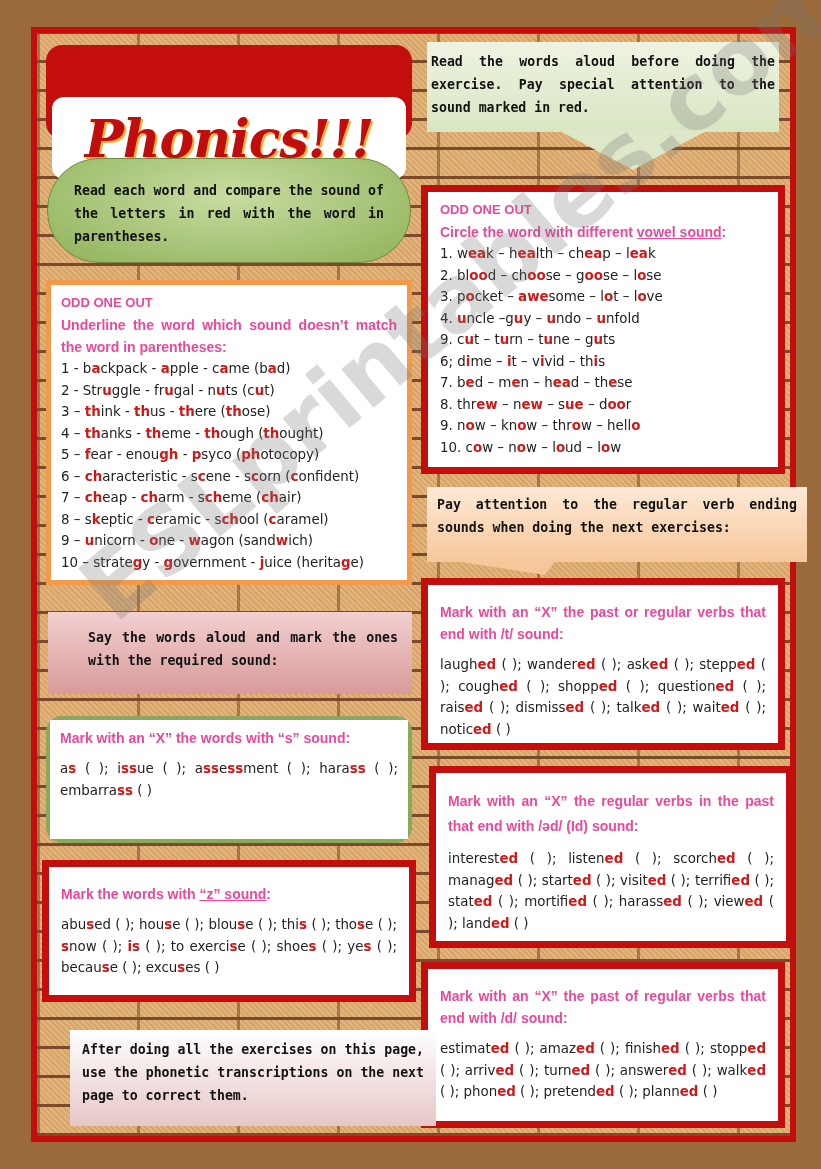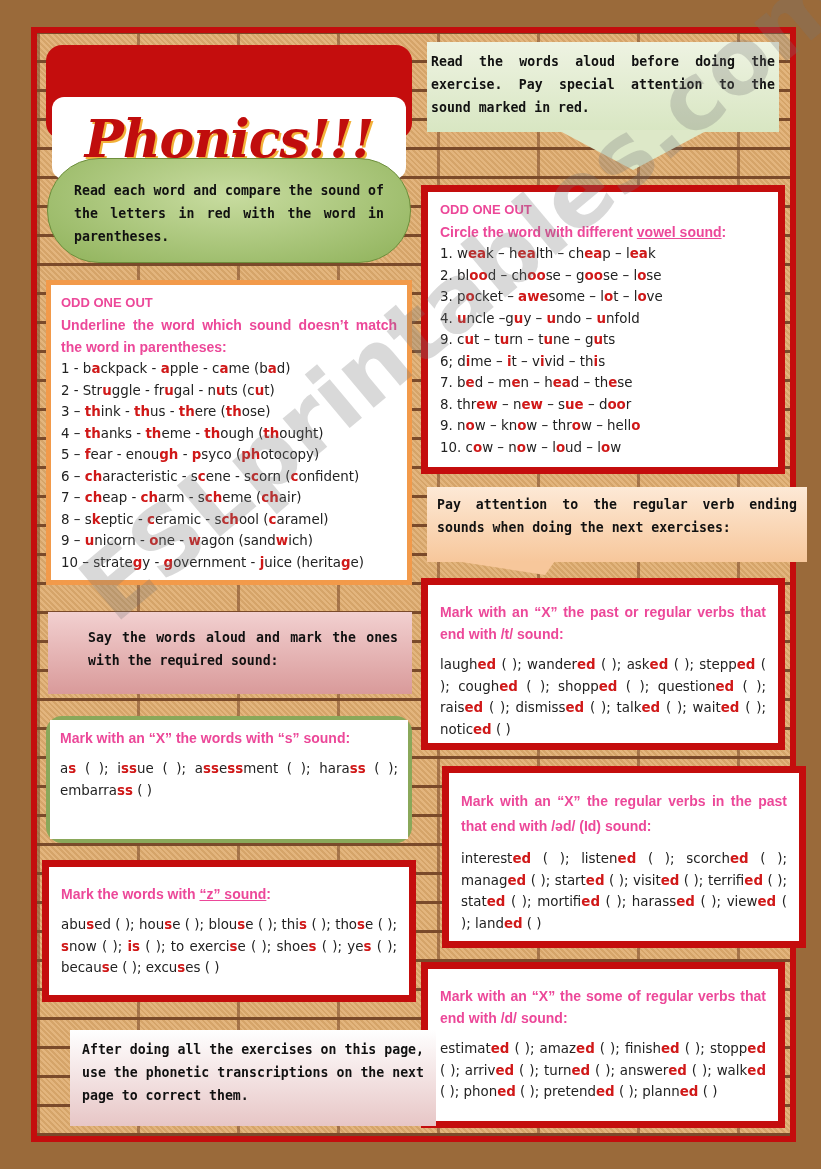--- a/index.html
+++ b/index.html
@@ -53,21 +53,21 @@
   
   #pink-callout { left: 48px; top: 612px; width: 364px; height: 82px; background: linear-gradient(180deg,#f2d0d0,#d99a9a); padding: 14px 14px 8px 40px; }
 
   .red-frame { background: #c40d0d; padding: 7px; }
   .red-frame .in { background: #fff; width: 100%; height: 100%; padding: 16px 12px; }
   .green-frame { background: #8aa85a; padding: 4px; border-radius: 16px; }
   .green-frame .in { background: #fff; width: 100%; height: 100%; padding: 7px 10px; }
 
   #t-sound { left: 421px; top: 578px; width: 364px; height: 172px; }
   #s-sound { left: 46px; top: 716px; width: 366px; height: 127px; }
-  #id-sound { left: 442px; top: 766px; width: 364px; height: 182px; }
+  #id-sound { left: 429px; top: 766px; width: 364px; height: 182px; }
   #z-sound { left: 42px; top: 860px; width: 374px; height: 142px; }
   #d-sound { left: 421px; top: 962px; width: 364px; height: 166px; }
 
   #after-box { left: 46px; top: 1030px; width: 366px; height: 96px; background: linear-gradient(180deg,#fff,#e7c6c6); padding: 8px 12px; margin-left: 24px; }
 
   .gap { height: 9px; }
   .words { text-align: justify; }
 
   .watermark {
     position: absolute; left: 60px; top: 560px; transform: rotate(-40deg); transform-origin: left top;
@@ -175,21 +175,21 @@
     <div class="head">
       <span>Mark the words with </span><span class="u">“z” sound</span><span>:</span>
     </div>
     <div class="gap"></div>
     <div class="plain words"><span>abu</span><span class="h">s</span><span>ed (   ); hou</span><span class="h">s</span><span>e (   ); blou</span><span class="h">s</span><span>e (   ); thi</span><span class="h">s</span><span> (   ); tho</span><span class="h">s</span><span>e (   ); </span><span class="h">s</span><span>now (   ); </span><span class="h">is</span><span> (   ); to exerci</span><span class="h">s</span><span>e (   ); shoe</span><span class="h">s</span><span> ( ); ye</span><span class="h">s</span><span> ( ); becau</span><span class="h">s</span><span>e (   ); excu</span><span class="h">s</span><span>es ( )</span></div>
   </div>
 </div>
 
 <div class="box red-frame" id="d-sound">
   <div class="in">
-    <div class="head">Mark with an “X” the some of regular verbs that end with /d/ sound:</div>
+    <div class="head">Mark with an “X” the past of regular verbs that end with /d/ sound:</div>
     <div class="gap"></div>
     <div class="plain words"><span>estimat</span><span class="h">ed</span><span> (   ); amaz</span><span class="h">ed</span><span> (   ); finish</span><span class="h">ed</span><span> (   ); stopp</span><span class="h">ed</span><span> (   ); arriv</span><span class="h">ed</span><span> (   ); turn</span><span class="h">ed</span><span> (   ); answer</span><span class="h">ed</span><span> (   ); walk</span><span class="h">ed</span><span> (   ); phon</span><span class="h">ed</span><span> (   ); pretend</span><span class="h">ed</span><span> ( ); plann</span><span class="h">ed</span><span> ( )</span></div>
   </div>
 </div>
 
 <div class="box comic" id="after-box">
   <span>After doing all the exercises on this page, use the phonetic transcriptions on the next page to correct them.</span>
 </div>
 
 <div class="watermark">ESLprintables.com</div>

